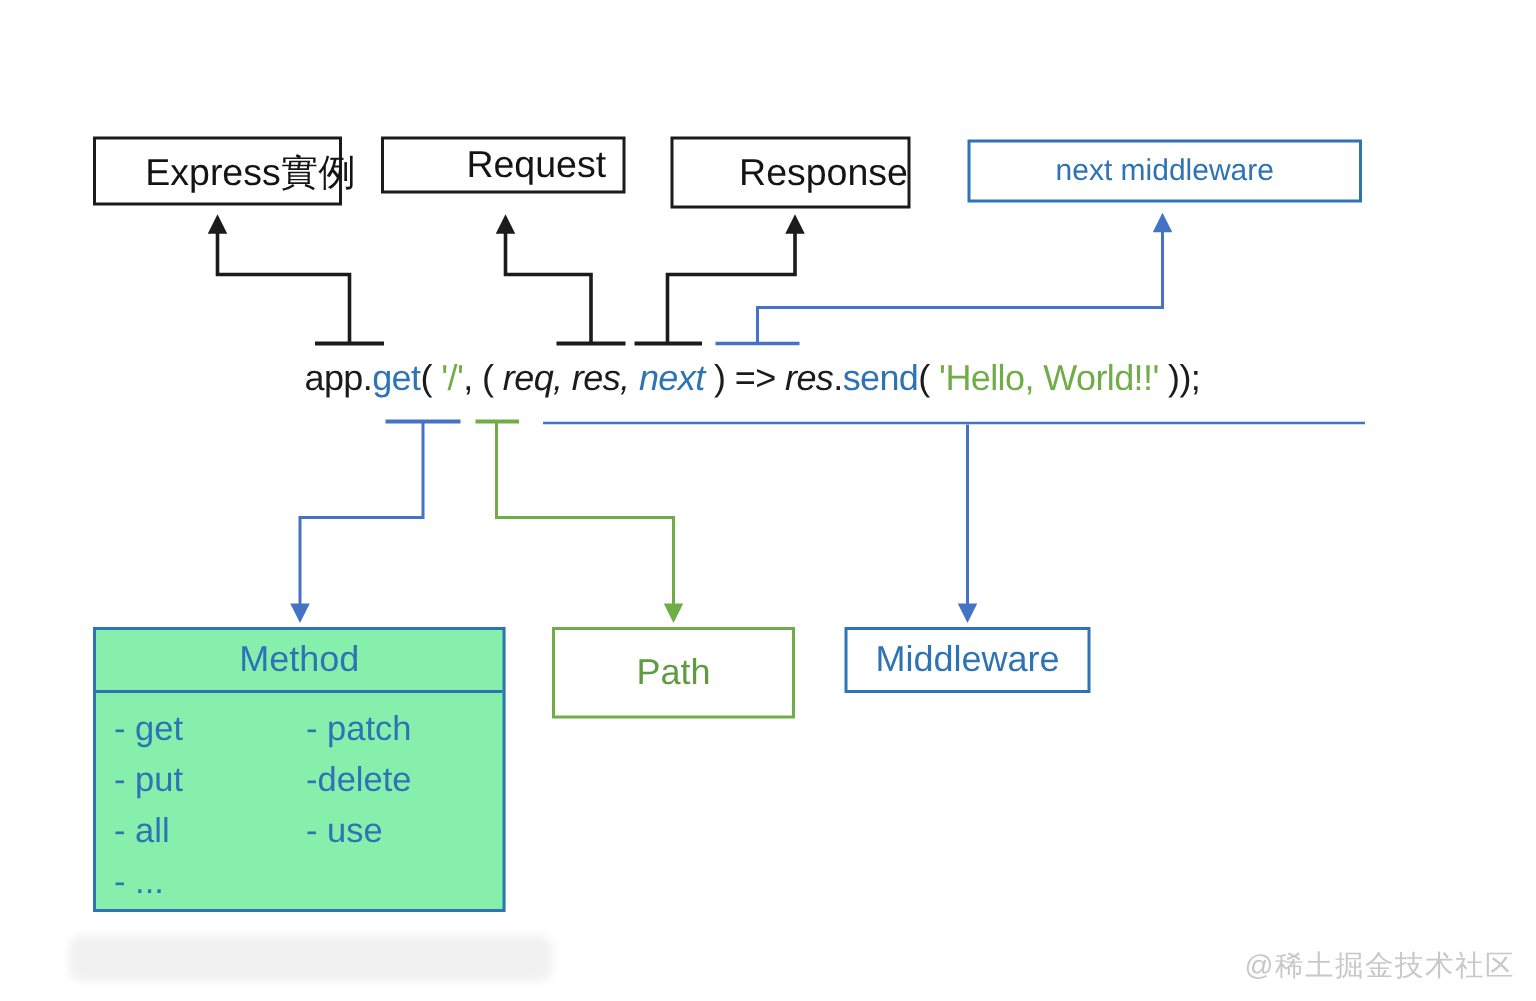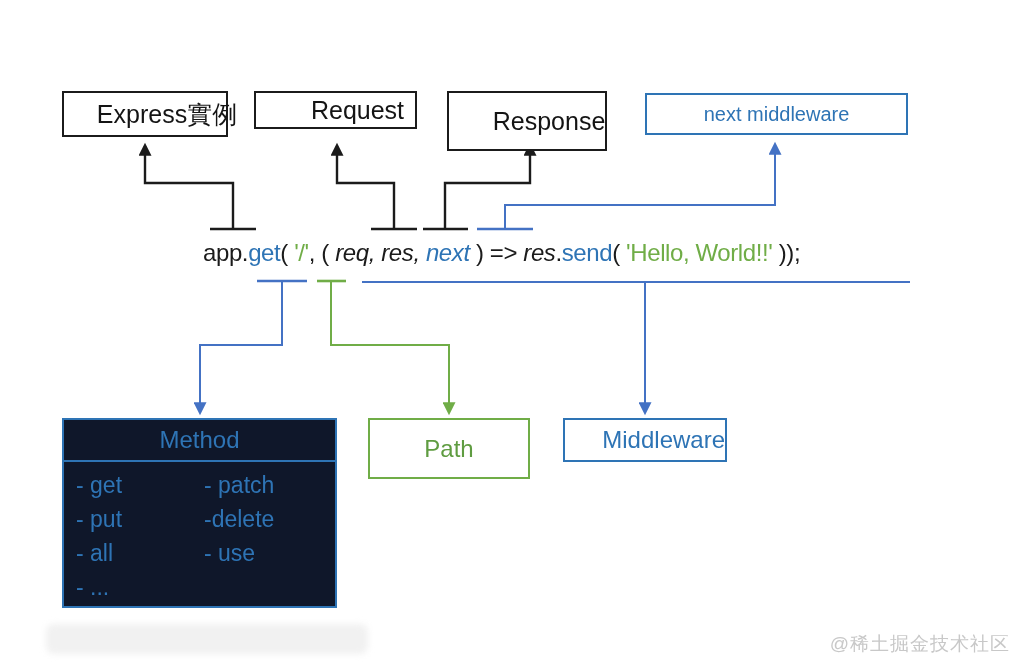--- a/index.html
+++ b/index.html
@@ -9,44 +9,44 @@
   }
   svg.connectors{position:absolute;left:0;top:0;width:1024px;height:667px;}
   .box{
     position:absolute;display:flex;align-items:center;justify-content:center;
     background:#ffffff;box-sizing:border-box;white-space:nowrap;
   }
   .box-black{border:2.5px solid #1b1b1b;color:#141414;font-size:25px;padding-left:44px;}
   .box-blue-top{border:2px solid #2e74b5;color:#2e74b5;font-size:20px;}
   .box-express{left:62px;top:91px;width:166px;height:46px;}
   .box-request{left:254px;top:91px;width:163px;height:38px;}
-  .box-response{left:447px;top:91px;width:160px;height:60px;}
+  .box-response{left:447px;top:91px;width:160px;height:48px;}
   .box-nextmw{left:645px;top:93px;width:263px;height:42px;}
   .code-line{
     position:absolute;left:203px;top:239px;font-size:24px;letter-spacing:-0.4px;
     color:#1b1b1b;white-space:pre;
   }
   .tk-blue{color:#2e74b5;}
   .tk-green{color:#70ad47;}
   .tk-it{font-style:italic;}
   .tk-it-blue{font-style:italic;color:#2e74b5;}
   .method-box{
     position:absolute;left:62px;top:418px;width:275px;height:190px;
-    border:2px solid #2e74b5;background:#0f172a;box-sizing:border-box;color:#2e74b5;
+    border:2px solid #2e74b5;background:#86efac;box-sizing:border-box;color:#2e74b5;
   }
   .method-title{
     height:40px;display:flex;align-items:center;justify-content:center;
     font-size:24px;border-bottom:2px solid #2e74b5;
   }
   .method-list{
     display:grid;grid-template-columns:128px 1fr;
     padding:6px 0 0 12px;font-size:23px;line-height:34px;
   }
   .box-path{left:368px;top:418px;width:162px;height:61px;border:2px solid #70ad47;color:#5f9c41;font-size:24px;}
-  .box-mw{left:563px;top:418px;width:164px;height:44px;border:2px solid #2e74b5;color:#2e74b5;font-size:24px;justify-content:flex-end;}
+  .box-mw{left:563px;top:418px;width:164px;height:44px;border:2px solid #2e74b5;color:#2e74b5;font-size:24px;}
   .bottom-shadow{
     position:absolute;left:46px;top:624px;width:322px;height:30px;
     background:#f1f1f1;border-radius:8px;filter:blur(3px);
   }
   .watermark{
     position:absolute;right:14px;bottom:10px;color:#c8c8c8;
     font-size:19px;letter-spacing:1px;
   }
 </style>
 </head>

